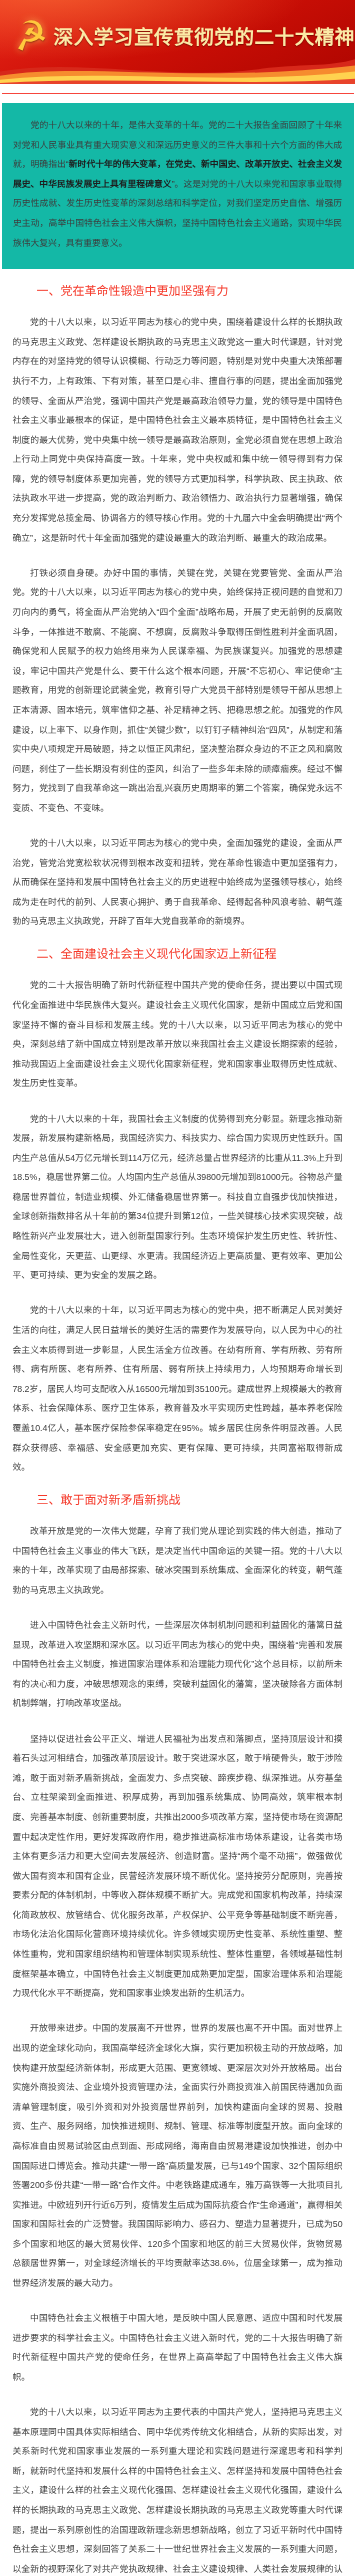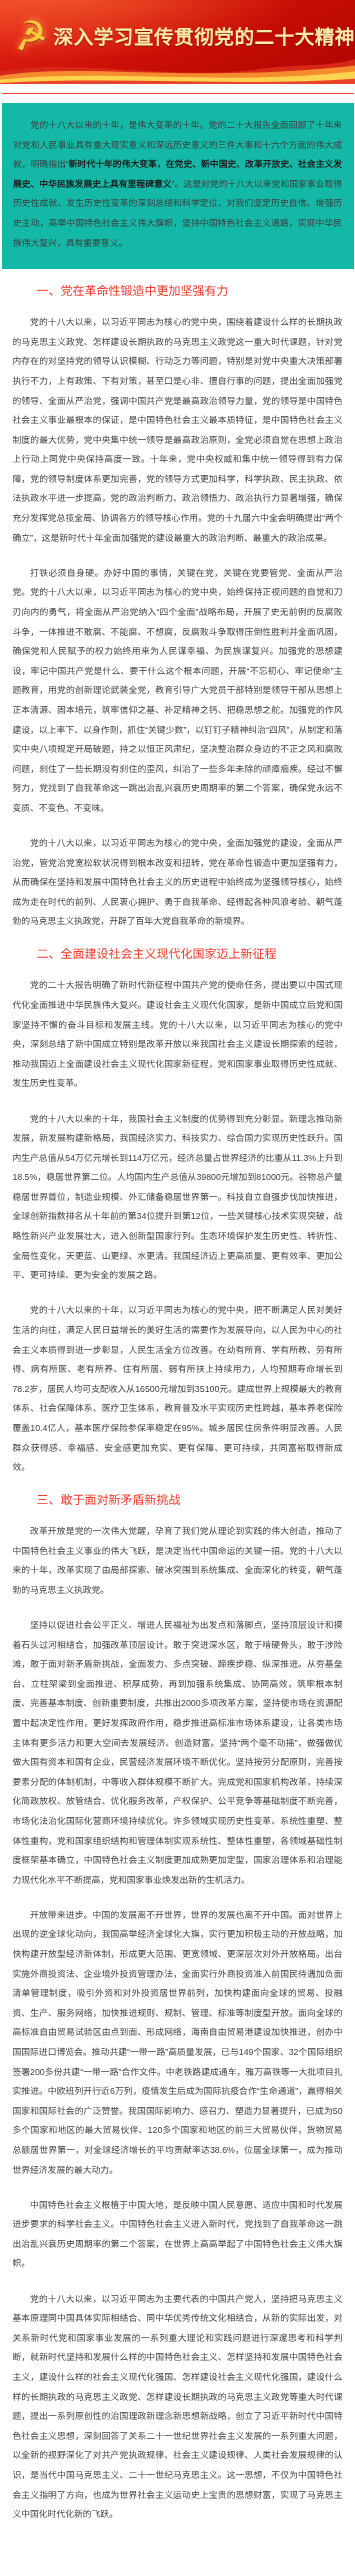--- a/index.html
+++ b/index.html
@@ -101,22 +101,23 @@
     <p class="para">打铁必须自身硬。办好中国的事情，关键在党，关键在党要管党、全面从严治党。党的十八大以来，以习近平同志为核心的党中央，始终保持正视问题的自觉和刀刃向内的勇气，将全面从严治党纳入“四个全面”战略布局，开展了史无前例的反腐败斗争，一体推进不敢腐、不能腐、不想腐，反腐败斗争取得压倒性胜利并全面巩固，确保党和人民赋予的权力始终用来为人民谋幸福、为民族谋复兴。加强党的思想建设，牢记中国共产党是什么、要干什么这个根本问题，开展“不忘初心、牢记使命”主题教育，用党的创新理论武装全党，教育引导广大党员干部特别是领导干部从思想上正本清源、固本培元，筑牢信仰之基、补足精神之钙、把稳思想之舵。加强党的作风建设，以上率下、以身作则，抓住“关键少数”，以钉钉子精神纠治“四风”，从制定和落实中央八项规定开局破题，持之以恒正风肃纪，坚决整治群众身边的不正之风和腐败问题，刹住了一些长期没有刹住的歪风，纠治了一些多年未除的顽瘴痼疾。经过不懈努力，党找到了自我革命这一跳出治乱兴衰历史周期率的第二个答案，确保党永远不变质、不变色、不变味。</p>
     <p class="para">党的十八大以来，以习近平同志为核心的党中央，全面加强党的建设，全面从严治党，管党治党宽松软状况得到根本改变和扭转，党在革命性锻造中更加坚强有力，从而确保在坚持和发展中国特色社会主义的历史进程中始终成为坚强领导核心，始终成为走在时代的前列、人民衷心拥护、勇于自我革命、经得起各种风浪考验、朝气蓬勃的马克思主义执政党，开辟了百年大党自我革命的新境界。</p>
 
     <h2 class="sec-heading">二、全面建设社会主义现代化国家迈上新征程</h2>
     <p class="para">党的二十大报告明确了新时代新征程中国共产党的使命任务，提出要以中国式现代化全面推进中华民族伟大复兴。建设社会主义现代化国家，是新中国成立后党和国家坚持不懈的奋斗目标和发展主线。党的十八大以来，以习近平同志为核心的党中央，深刻总结了新中国成立特别是改革开放以来我国社会主义建设长期探索的经验，推动我国迈上全面建设社会主义现代化国家新征程，党和国家事业取得历史性成就、发生历史性变革。</p>
     <p class="para">党的十八大以来的十年，我国社会主义制度的优势得到充分彰显。新理念推动新发展，新发展构建新格局，我国经济实力、科技实力、综合国力实现历史性跃升。国内生产总值从54万亿元增长到114万亿元，经济总量占世界经济的比重从11.3%上升到18.5%，稳居世界第二位。人均国内生产总值从39800元增加到81000元。谷物总产量稳居世界首位，制造业规模、外汇储备稳居世界第一。科技自立自强步伐加快推进，全球创新指数排名从十年前的第34位提升到第12位，一些关键核心技术实现突破，战略性新兴产业发展壮大，进入创新型国家行列。生态环境保护发生历史性、转折性、全局性变化，天更蓝、山更绿、水更清。我国经济迈上更高质量、更有效率、更加公平、更可持续、更为安全的发展之路。</p>
     <p class="para">党的十八大以来的十年，以习近平同志为核心的党中央，把不断满足人民对美好生活的向往，满足人民日益增长的美好生活的需要作为发展导向，以人民为中心的社会主义本质得到进一步彰显，人民生活全方位改善。在幼有所育、学有所教、劳有所得、病有所医、老有所养、住有所居、弱有所扶上持续用力，人均预期寿命增长到78.2岁，居民人均可支配收入从16500元增加到35100元。建成世界上规模最大的教育体系、社会保障体系、医疗卫生体系，教育普及水平实现历史性跨越，基本养老保险覆盖10.4亿人，基本医疗保险参保率稳定在95%。城乡居民住房条件明显改善。人民群众获得感、幸福感、安全感更加充实、更有保障、更可持续，共同富裕取得新成效。</p>
 
     <h2 class="sec-heading">三、敢于面对新矛盾新挑战</h2>
     <p class="para">改革开放是党的一次伟大觉醒，孕育了我们党从理论到实践的伟大创造，推动了中国特色社会主义事业的伟大飞跃，是决定当代中国命运的关键一招。党的十八大以来的十年，改革实现了由局部探索、破冰突围到系统集成、全面深化的转变，朝气蓬勃的马克思主义执政党。</p>
+    <p class="para">进入中国特色社会主义新时代，一些深层次体制机制问题和利益固化的藩篱日益显现，改革进入攻坚期和深水区。以习近平同志为核心的党中央，围绕着“完善和发展中国特色社会主义制度，推进国家治理体系和治理能力现代化”这个总目标，以前所未有的决心和力度，冲破思想观念的束缚，突破利益固化的藩篱，坚决破除各方面体制机制弊端，打响改革攻坚战。</p>
     <p class="para">坚持以促进社会公平正义、增进人民福祉为出发点和落脚点，坚持顶层设计和摸着石头过河相结合，加强改革顶层设计。敢于突进深水区，敢于啃硬骨头，敢于涉险滩，敢于面对新矛盾新挑战，全面发力、多点突破、蹄疾步稳、纵深推进。从夯基垒台、立柱架梁到全面推进、积厚成势，再到加强系统集成、协同高效，筑牢根本制度、完善基本制度、创新重要制度，共推出2000多项改革方案，坚持使市场在资源配置中起决定性作用，更好发挥政府作用，稳步推进高标准市场体系建设，让各类市场主体有更多活力和更大空间去发展经济、创造财富。坚持“两个毫不动摇”，做强做优做大国有资本和国有企业，民营经济发展环境不断优化。坚持按劳分配原则，完善按要素分配的体制机制，中等收入群体规模不断扩大。完成党和国家机构改革，持续深化简政放权、放管结合、优化服务改革，产权保护、公平竞争等基础制度不断完善，市场化法治化国际化营商环境持续优化。许多领域实现历史性变革、系统性重塑、整体性重构，党和国家组织结构和管理体制实现系统性、整体性重塑，各领域基础性制度框架基本确立，中国特色社会主义制度更加成熟更加定型，国家治理体系和治理能力现代化水平不断提高，党和国家事业焕发出新的生机活力。</p>
     <p class="para">开放带来进步。中国的发展离不开世界，世界的发展也离不开中国。面对世界上出现的逆全球化动向，我国高举经济全球化大旗，实行更加积极主动的开放战略，加快构建开放型经济新体制，形成更大范围、更宽领域、更深层次对外开放格局。出台实施外商投资法、企业境外投资管理办法，全面实行外商投资准入前国民待遇加负面清单管理制度，吸引外资和对外投资居世界前列，加快构建面向全球的贸易、投融资、生产、服务网络，加快推进规则、规制、管理、标准等制度型开放。面向全球的高标准自由贸易试验区由点到面、形成网络，海南自由贸易港建设加快推进，创办中国国际进口博览会。推动共建“一带一路”高质量发展，已与149个国家、32个国际组织签署200多份共建“一带一路”合作文件。中老铁路建成通车，雅万高铁等一大批项目扎实推进。中欧班列开行近6万列，疫情发生后成为国际抗疫合作“生命通道”，赢得相关国家和国际社会的广泛赞誉。我国国际影响力、感召力、塑造力显著提升，已成为50多个国家和地区的最大贸易伙伴、120多个国家和地区的前三大贸易伙伴，货物贸易总额居世界第一，对全球经济增长的平均贡献率达38.6%，位居全球第一，成为推动世界经济发展的最大动力。</p>
 
-    <p class="para">中国特色社会主义根植于中国大地，是反映中国人民意愿、适应中国和时代发展进步要求的科学社会主义。中国特色社会主义进入新时代，党找到了自我革命这一跳出治乱兴衰历史周期率的第二个答案，在世界上高高举起了中国特色社会主义伟大旗帜。</p>
+    <p class="para">中国特色社会主义根植于中国大地，是反映中国人民意愿、适应中国和时代发展进步要求的科学社会主义。中国特色社会主义进入新时代，党的二十大报告明确了新时代新征程中国共产党的使命任务，在世界上高高举起了中国特色社会主义伟大旗帜。</p>
     <p class="para">党的十八大以来，以习近平同志为主要代表的中国共产党人，坚持把马克思主义基本原理同中国具体实际相结合、同中华优秀传统文化相结合，从新的实际出发，对关系新时代党和国家事业发展的一系列重大理论和实践问题进行深邃思考和科学判断，就新时代坚持和发展什么样的中国特色社会主义、怎样坚持和发展中国特色社会主义，建设什么样的社会主义现代化强国、怎样建设社会主义现代化强国，建设什么样的长期执政的马克思主义政党、怎样建设长期执政的马克思主义政党等重大时代课题，提出一系列原创性的治国理政新理念新思想新战略，创立了习近平新时代中国特色社会主义思想，深刻回答了关系二十一世纪世界社会主义发展的一系列重大问题，以全新的视野深化了对共产党执政规律、社会主义建设规律、人类社会发展规律的认识，是当代中国马克思主义、二十一世纪马克思主义。这一思想，不仅为中国特色社会主义指明了方向，也成为世界社会主义运动史上宝贵的思想财富，实现了马克思主义中国化时代化新的飞跃。</p>
 
   </main>
 
 </div>
 
 
 </body></html>

